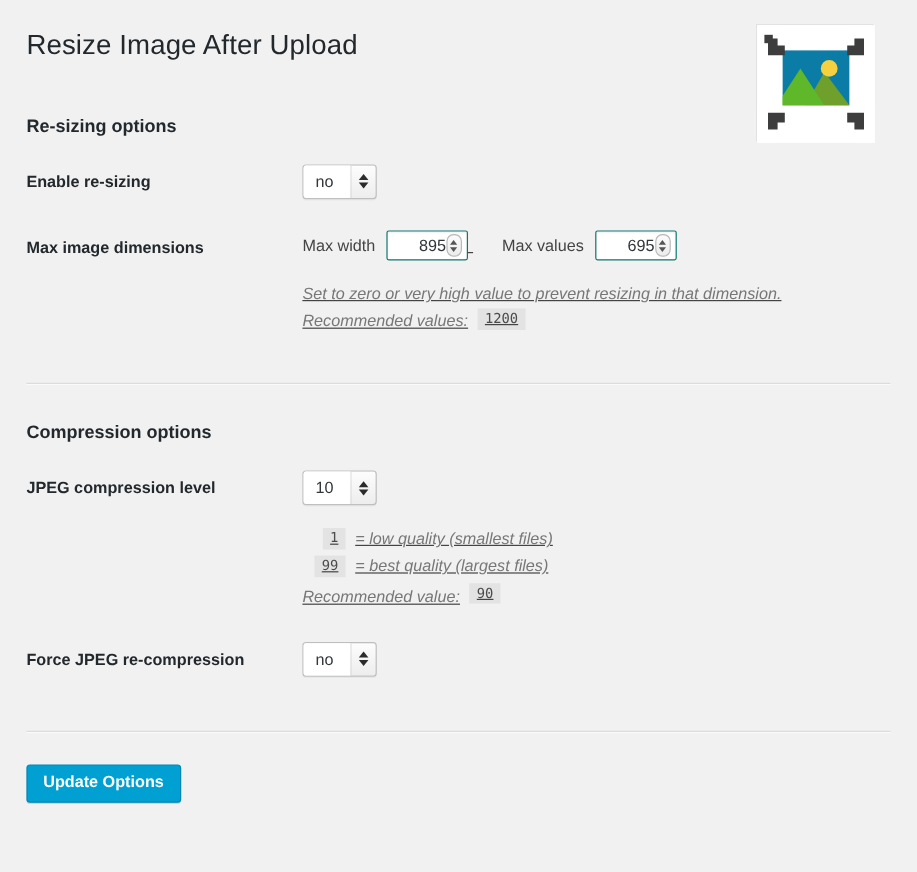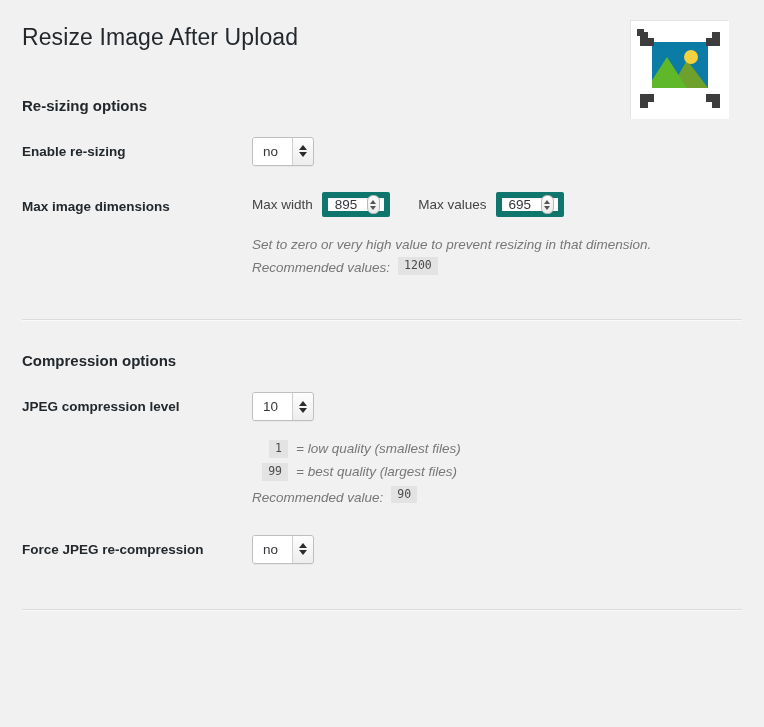--- a/index.html
+++ b/index.html
@@ -81,20 +81,21 @@
     vertical-align: top;
     font-size: 13.5px;
     font-weight: bold;
     color: #23282d;
     padding: 19px 10px 19px 0;
     line-height: 1.3;
   }
   .form-table td {
     vertical-align: top;
     padding: 13px 10px 13px 0;
+    text-decoration: underline;
   }
 
   
   .wp-select {
     display: inline-flex;
     align-items: stretch;
     height: 27px;
     border: 1px solid #bfbfbf;
     border-radius: 3px;
     background: linear-gradient(to bottom, #fdfdfd 0%, #ededed 100%);
@@ -141,24 +142,25 @@
   .inline-field + .inline-field { margin-left: 24px; }
   .inline-field .fld-label { margin-right: 9px; white-space: nowrap; }
 
   .wp-number {
     display: inline-flex;
     align-items: center;
     height: 25px;
     width: 68px;
     box-sizing: border-box;
     background: #fff;
-    border: 6px solid #0f766e;
+    border: 1px solid #0f766e;
     border-radius: 2px;
     padding: 0 4px 0 7px;
     box-shadow: inset 0 1px 2px rgba(0,0,0,0.07);
+    text-align: right;
   }
   .wp-number .num-value {
     flex: 1;
     font-size: 13.5px;
     color: #32373c;
     line-height: 23px;
   }
   .wp-number .spinner {
     width: 11px;
     height: 17px;
@@ -397,14 +399,17 @@
                 <span class="tri-down"></span>
             </span>
           </span>
         </td>
       </tr>
     </tbody>
   </table>
 
   <hr class="divider" id="divider-2">
 
+  <div class="submit-area">
+    <button class="button-primary">Update Options</button>
+  </div>
 
 </div>
 
 </body></html>

